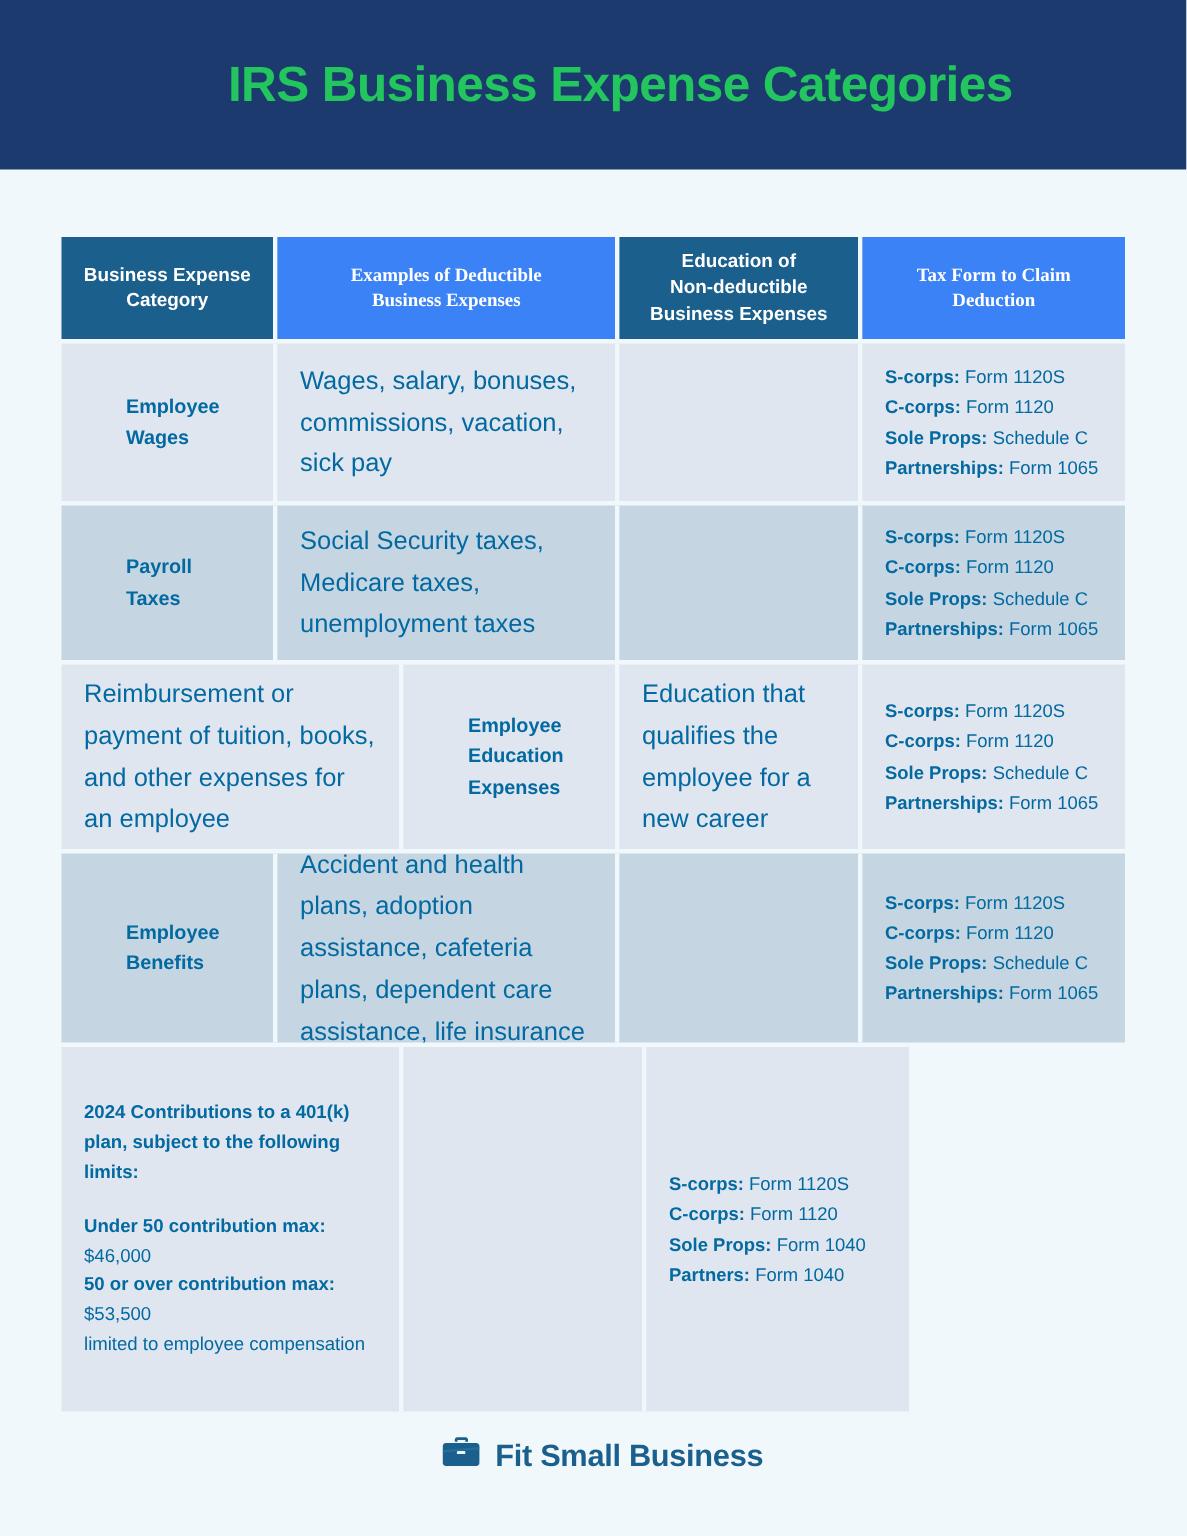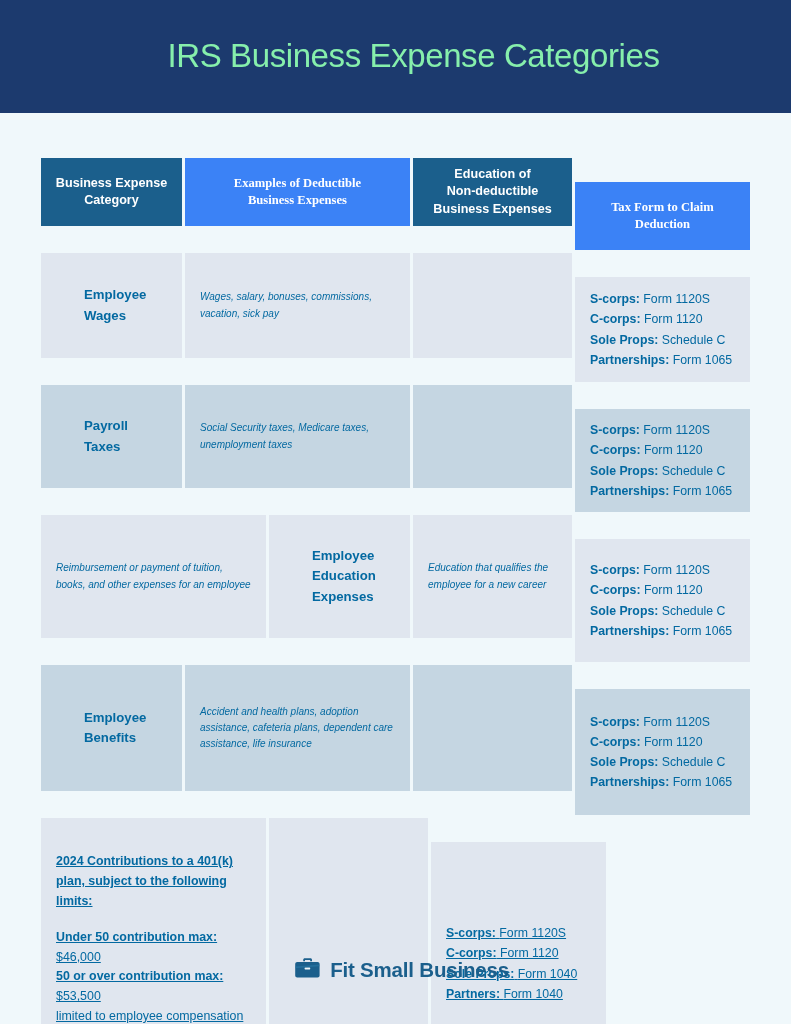--- a/index.html
+++ b/index.html
@@ -29,23 +29,23 @@
     position: absolute;
     left: 0; top: 0;
     width: 791px;
     height: 113px;
     background: #1c3a6e;
     display: flex;
     align-items: center;
     justify-content: center;
   }
   .banner-title {
-    color: #86efac;
+    color: #22c55e;
     font-size: 33px;
-    font-weight: normal;
+    font-weight: bold;
     letter-spacing: -0.4px;
     text-align: center;
     line-height: 1.1;
     margin-left: 36px;
   }
 
   
   .table-wrap {
     position: absolute;
     left: 41px;
@@ -61,21 +61,21 @@
   .row:last-child { border-bottom: none; }
 
   .cell {
     padding: 14px 14px 14px 15px;
     border-right: 3px solid #f0f8fb;
     font-size: 12.4px;
     line-height: 1.62;
     color: #0369a1;
     overflow: hidden;
   }
-  .cell:last-child { border-right: none; margin-top: 24px; }
+  .cell:last-child { border-right: none; }
 
   .c1 { width: 144px; flex: 0 0 144px; }
   .c2 { width: 228px; flex: 0 0 228px; }
   .c3 { width: 162px; flex: 0 0 162px; }
   .c4 { width: 175px; flex: 0 0 175px; }
 
   
   .head-row .cell {
     color: #ffffff;
     font-weight: bold;
@@ -97,30 +97,30 @@
     flex-direction: column;
     justify-content: center;
   }
   .shade-a .cell { background: #e0e6ef; }
   .shade-b .cell { background: #c5d6e2; }
 
   .r1 .cell { height: 105px; }
   .r2 .cell { height: 103px; }
   .r3 .cell { height: 123px; }
   .r4 .cell { height: 126px; }
-  .r5 .cell { height: 243px; text-decoration: underline; }
+  .r5 .cell { height: 243px; }
 
   .cat {
     font-weight: bold;
     font-size: 13.2px;
     line-height: 1.52;
     margin-left: 28px;
   }
 
-  .desc { font-size: 10px; line-height: 1.63; font-style: italic; }
+  .desc { font-size: 17px; line-height: 1.63; }
 
   
   .forms { font-size: 12.3px; line-height: 1.63; }
   .forms .ln { white-space: nowrap; }
   .forms b { font-weight: bold; }
 
   
   .k-block { font-size: 12.4px; line-height: 1.6; }
   .k-head { font-weight: bold; }
   .k-gap { height: 16px; }

